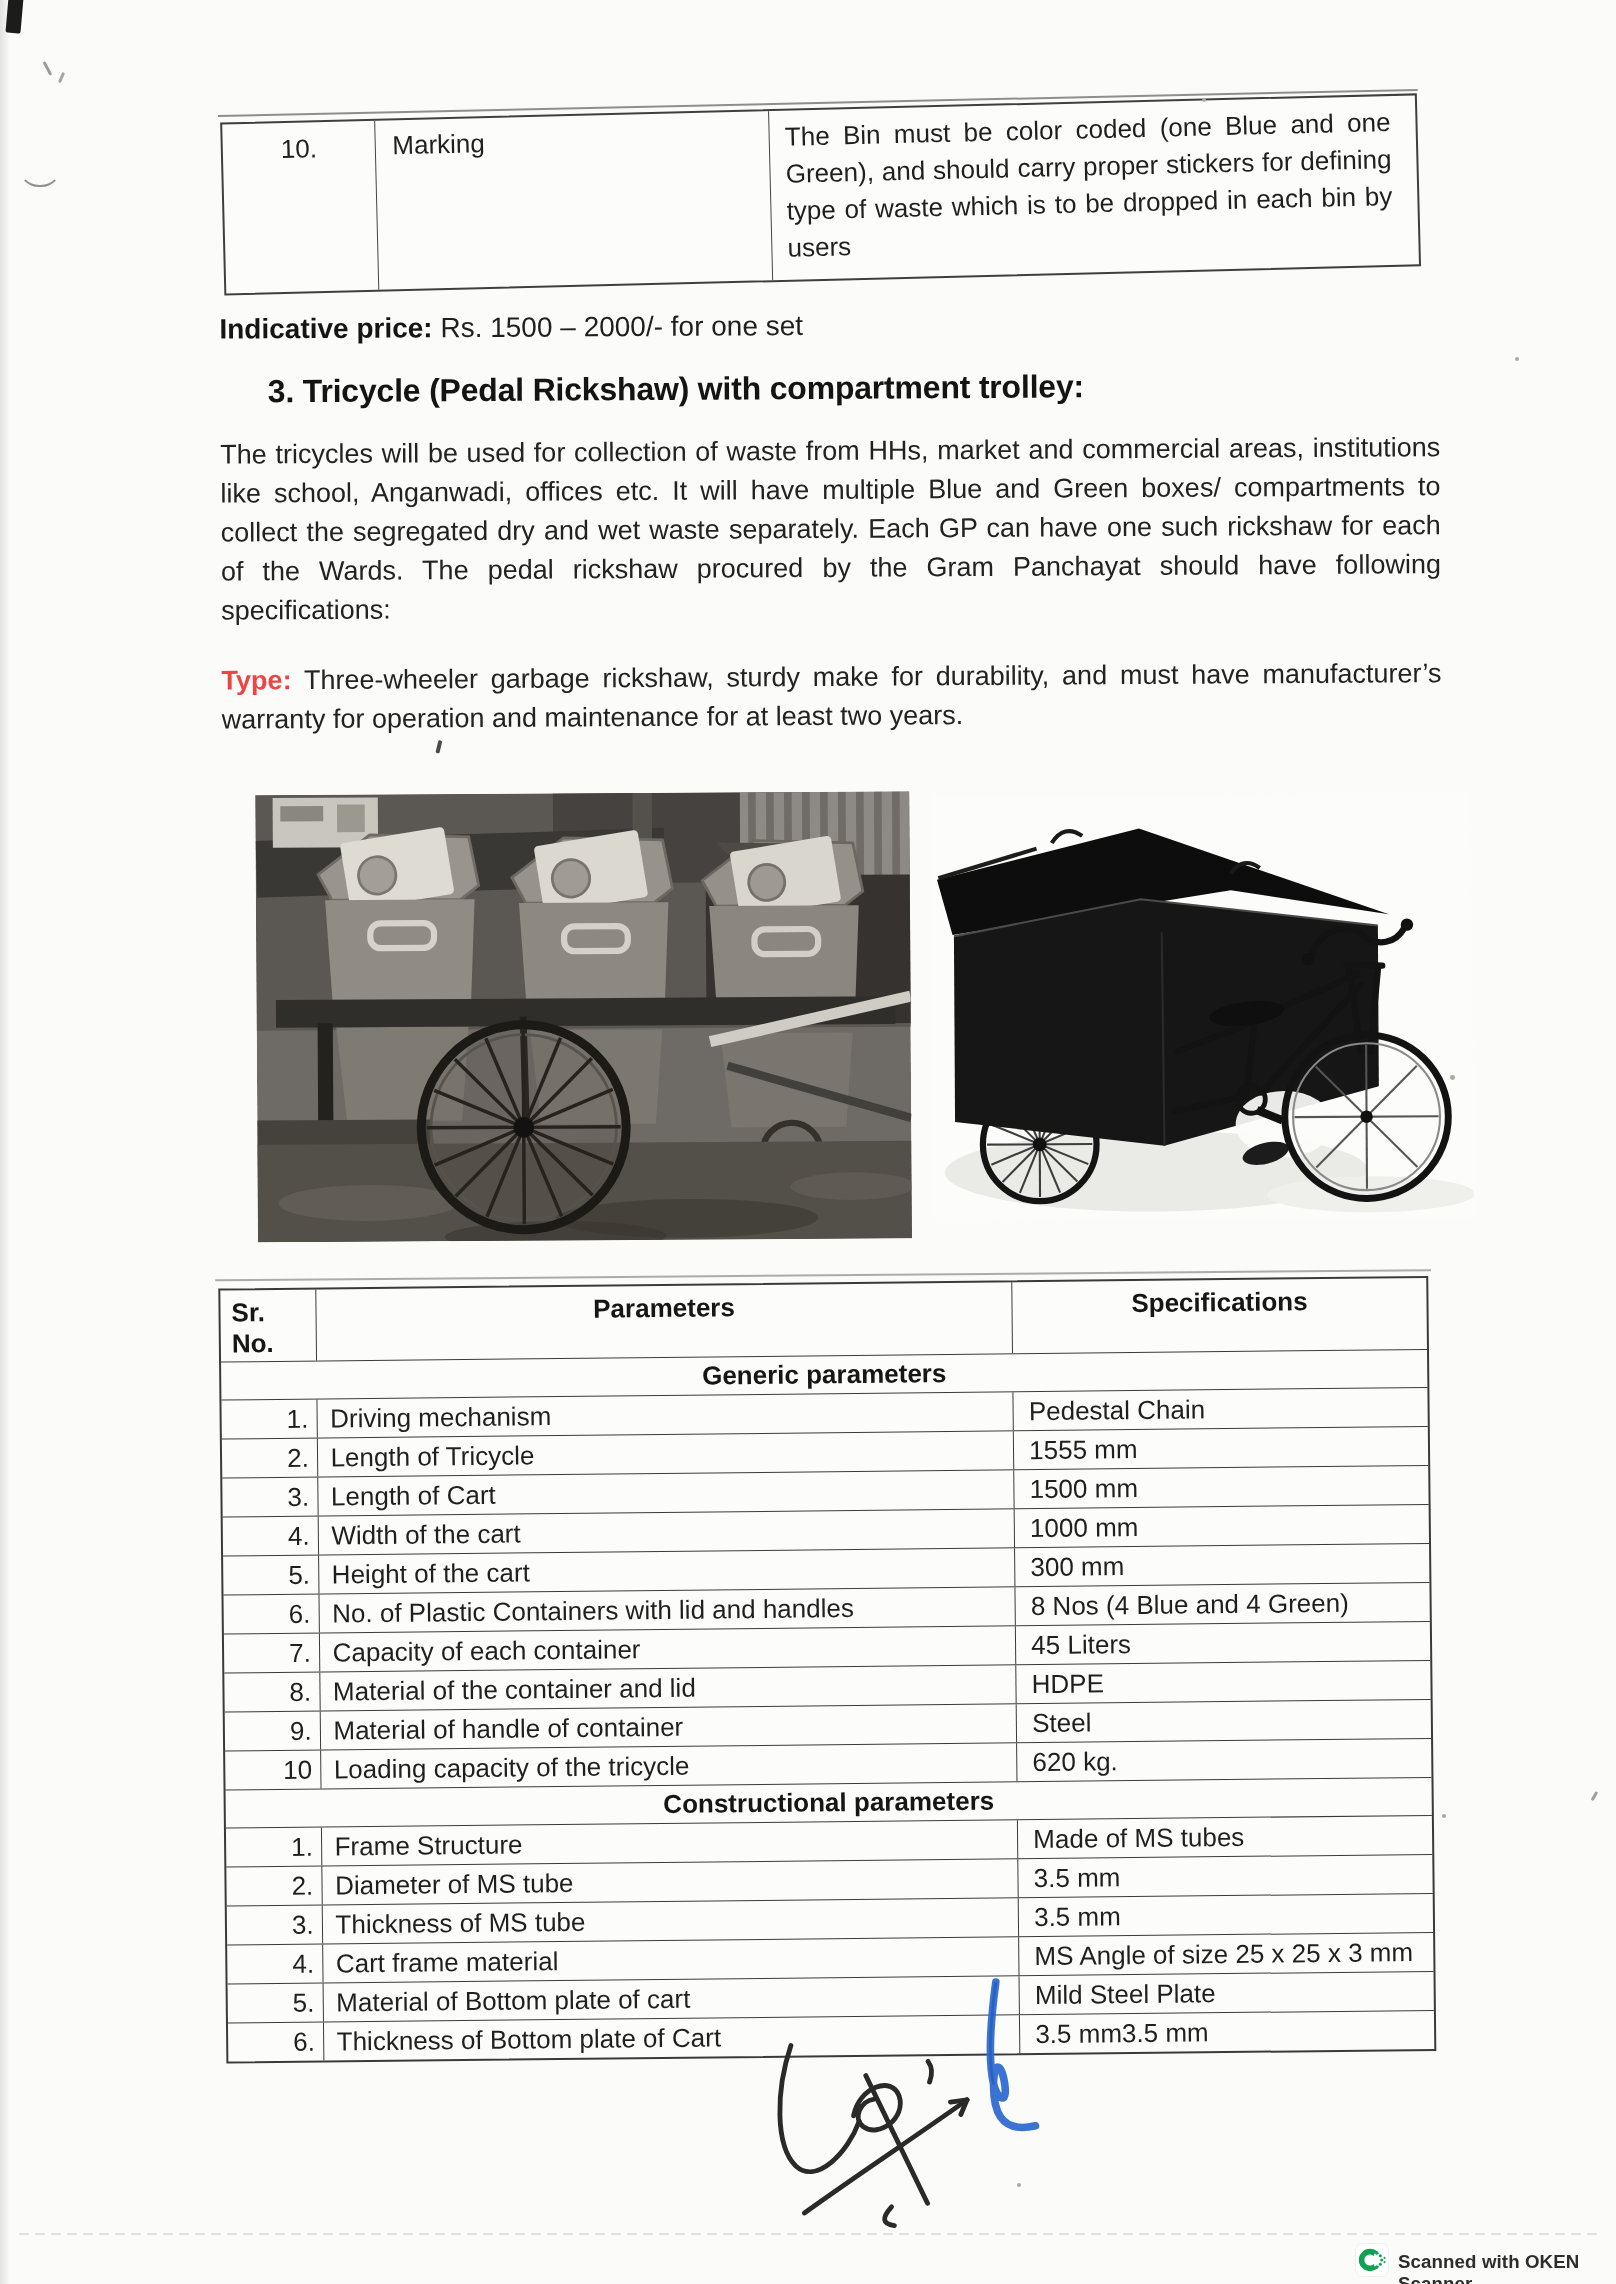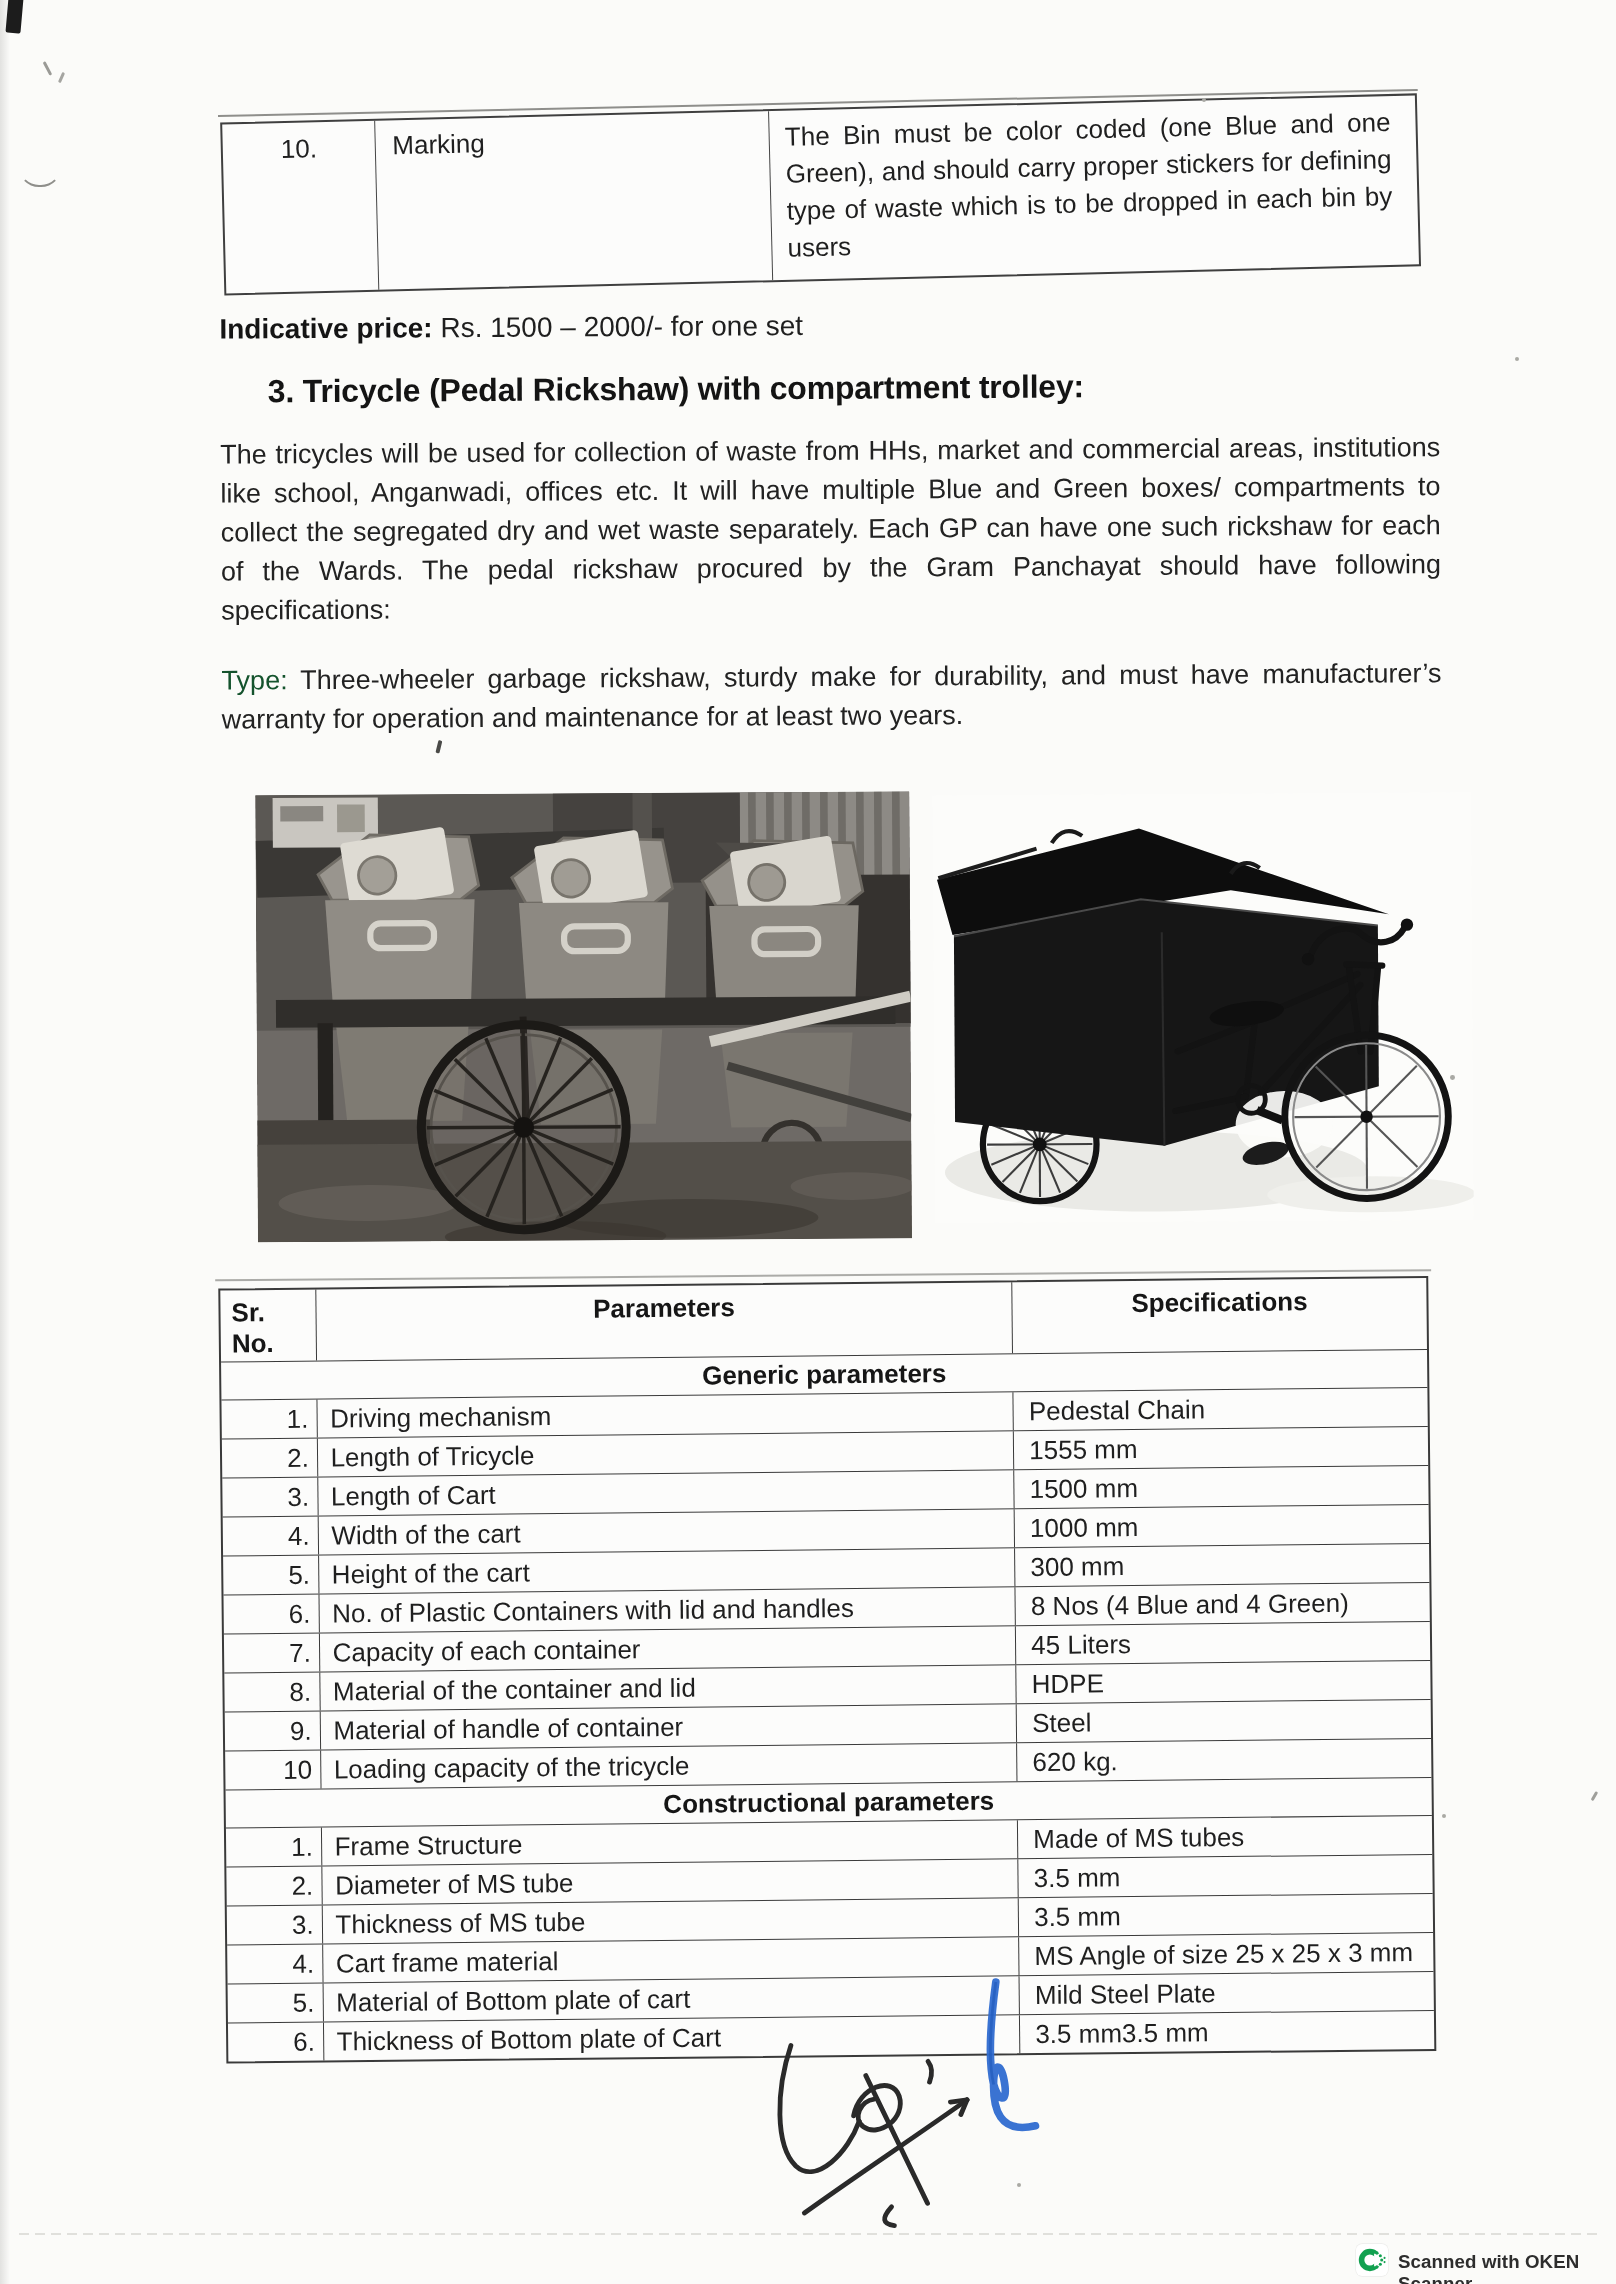--- a/index.html
+++ b/index.html
@@ -27,21 +27,21 @@
 
   
   .price-line{position:absolute;left:223px;top:310px;font-size:28px;margin:0;}
   .price-line b{font-weight:700;color:#151515;}
   .doc-heading{position:absolute;left:271px;top:370px;margin:0;
     font-size:32px;font-weight:700;color:#141414;letter-spacing:-0.2px;}
   .intro-para{position:absolute;left:223px;top:432px;width:1220px;margin:0;
     font-size:27px;line-height:39px;text-align:justify;color:#222;}
   .type-para{position:absolute;left:223px;top:658px;width:1220px;margin:0;
     font-size:27px;line-height:39px;text-align:justify;color:#222;}
-  .type-para b{font-weight:400;color:#14532d;}
+  .type-para b{font-weight:700;color:#ef4444;}
 
   
   .fig{position:absolute;}
   .fig-left{left:216px;top:781px;width:654px;height:447px;}
   .fig-right{left:893px;top:785px;width:539px;height:428px;}
   .fig svg{display:block;width:100%;height:100%;}
 
   
   .spec-table{
     position:absolute;left:216px;top:1285px;width:1206px;

